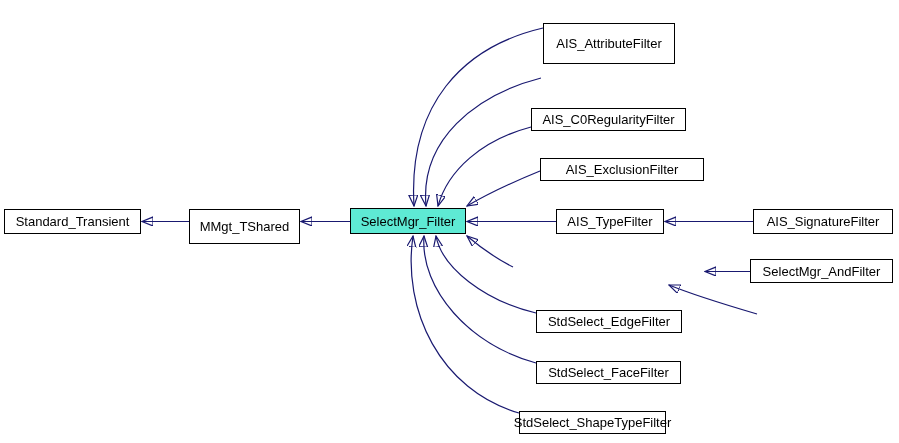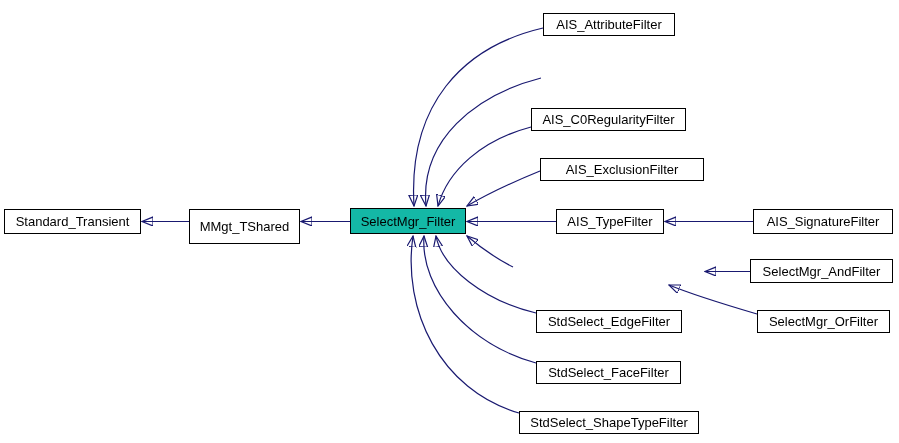--- a/index.html
+++ b/index.html
@@ -25,21 +25,21 @@
     color: #000000;
     font-size: 13px;
     line-height: 1;
     display: flex;
     align-items: center;
     justify-content: center;
     white-space: nowrap;
     cursor: pointer;
   }
   .node.selected {
-    background: #14b8a6;
+    background: #5eead4;
     cursor: default;
   }
 </style>
 </head>
 <body>
 
 <div class="canvas">
 
   <svg class="edges" width="899" height="443" viewBox="0 0 899 443" xmlns="http://www.w3.org/2000/svg">
     <defs>
@@ -63,24 +63,23 @@
 
     <path d="M753,221.5 L665,221.5" marker-end="url(#arrowhead)"></path>
     <path d="M750,271.5 L705,271.5" marker-end="url(#arrowhead)"></path>
     <path d="M757,314 C723,304 691,294 669,285" marker-end="url(#arrowhead)"></path>
   </svg>
 
   <div class="node" style="left:4px;   top:209px; width:137px; height:25px">Standard_Transient</div>
   <div class="node" style="left:189px; top:209px; width:111px; height:35px">MMgt_TShared</div>
   <div class="node selected" style="left:350px; top:208px; width:116px; height:26px">SelectMgr_Filter</div>
 
-  <div class="node" style="left:543px; top:13px;   width:132px; height:23px">AIS_AttributeFilter</div>
+  <div class="node" style="left:543px; top:23px;   width:132px; height:41px">AIS_AttributeFilter</div>
   <div class="node" style="left:531px; top:108px; width:155px; height:23px">AIS_C0RegularityFilter</div>
   <div class="node" style="left:540px; top:158px; width:164px; height:23px">AIS_ExclusionFilter</div>
   <div class="node" style="left:556px; top:209px; width:108px; height:25px">AIS_TypeFilter</div>
   <div class="node" style="left:753px; top:209px; width:140px; height:25px">AIS_SignatureFilter</div>
   <div class="node" style="left:750px; top:259px; width:143px; height:24px">SelectMgr_AndFilter</div>
   <div class="node" style="left:536px; top:310px; width:146px; height:23px">StdSelect_EdgeFilter</div>
-  <div class="node" style="left:757px; top:310px; width:133px; height:23px">SelectMgr_OrFilter</div>
   <div class="node" style="left:536px; top:361px; width:145px; height:23px">StdSelect_FaceFilter</div>
-  <div class="node" style="left:519px; top:411px; width:180px; height:23px">StdSelect_ShapeTypeFilter</div>
+  <div class="node" style="left:519px; top:411px; width:147px; height:23px">StdSelect_ShapeTypeFilter</div>
 
 </div>
 
 </body></html>

